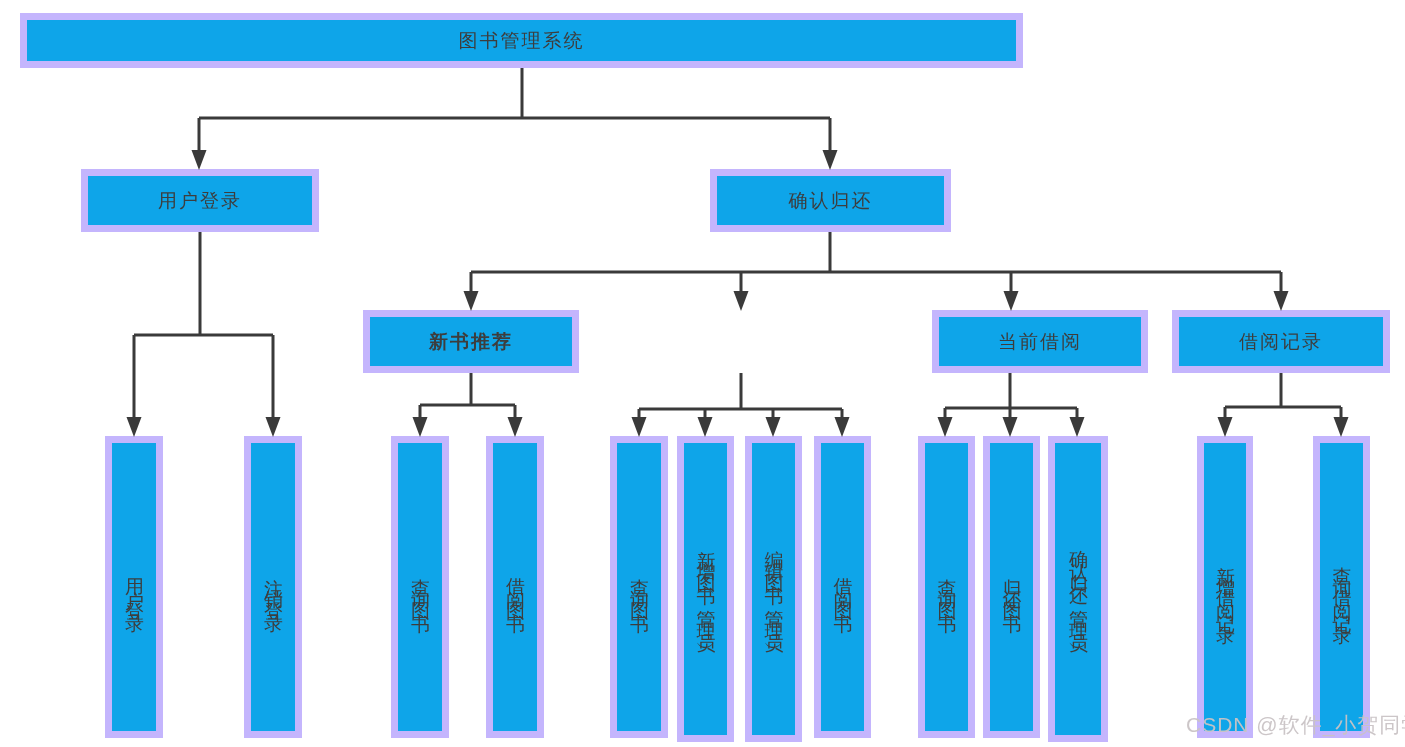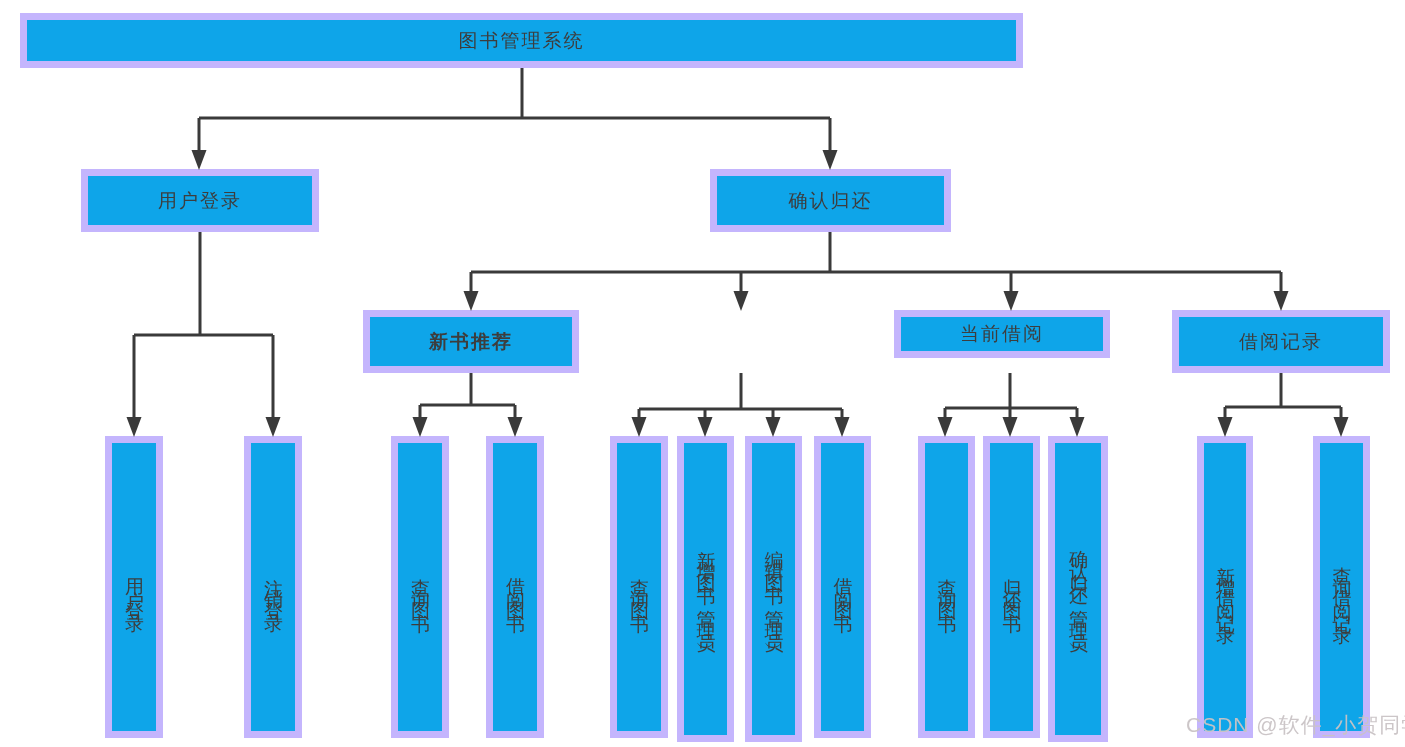--- a/index.html
+++ b/index.html
@@ -61,21 +61,21 @@
     </div>
     <div class="node h" style="left: 81px; top: 169px; width: 238px; height: 63px;">
       <span>用户登录</span>
     </div>
     <div class="node h" style="left: 710px; top: 169px; width: 241px; height: 63px;">
       <span>确认归还</span>
     </div>
     <div class="node h" style="left: 363px; top: 310px; width: 216px; height: 63px; font-weight: bold;">
       <span>新书推荐</span>
     </div>
-    <div class="node h" style="left: 894px; top: 310px; width: 216px; height: 48px;">
+    <div class="node h" style="left: 932px; top: 310px; width: 216px; height: 63px;">
       <span>当前借阅</span>
     </div>
     <div class="node h" style="left: 1172px; top: 310px; width: 218px; height: 63px;">
       <span>借阅记录</span>
     </div>
     <div class="node v" style="left: 105px; top: 436px; width: 58px; height: 302px;">
       <span class="vtext">用户登录</span>
     </div>
     <div class="node v" style="left: 244px; top: 436px; width: 58px; height: 302px;">
       <span class="vtext">注销登录</span>

